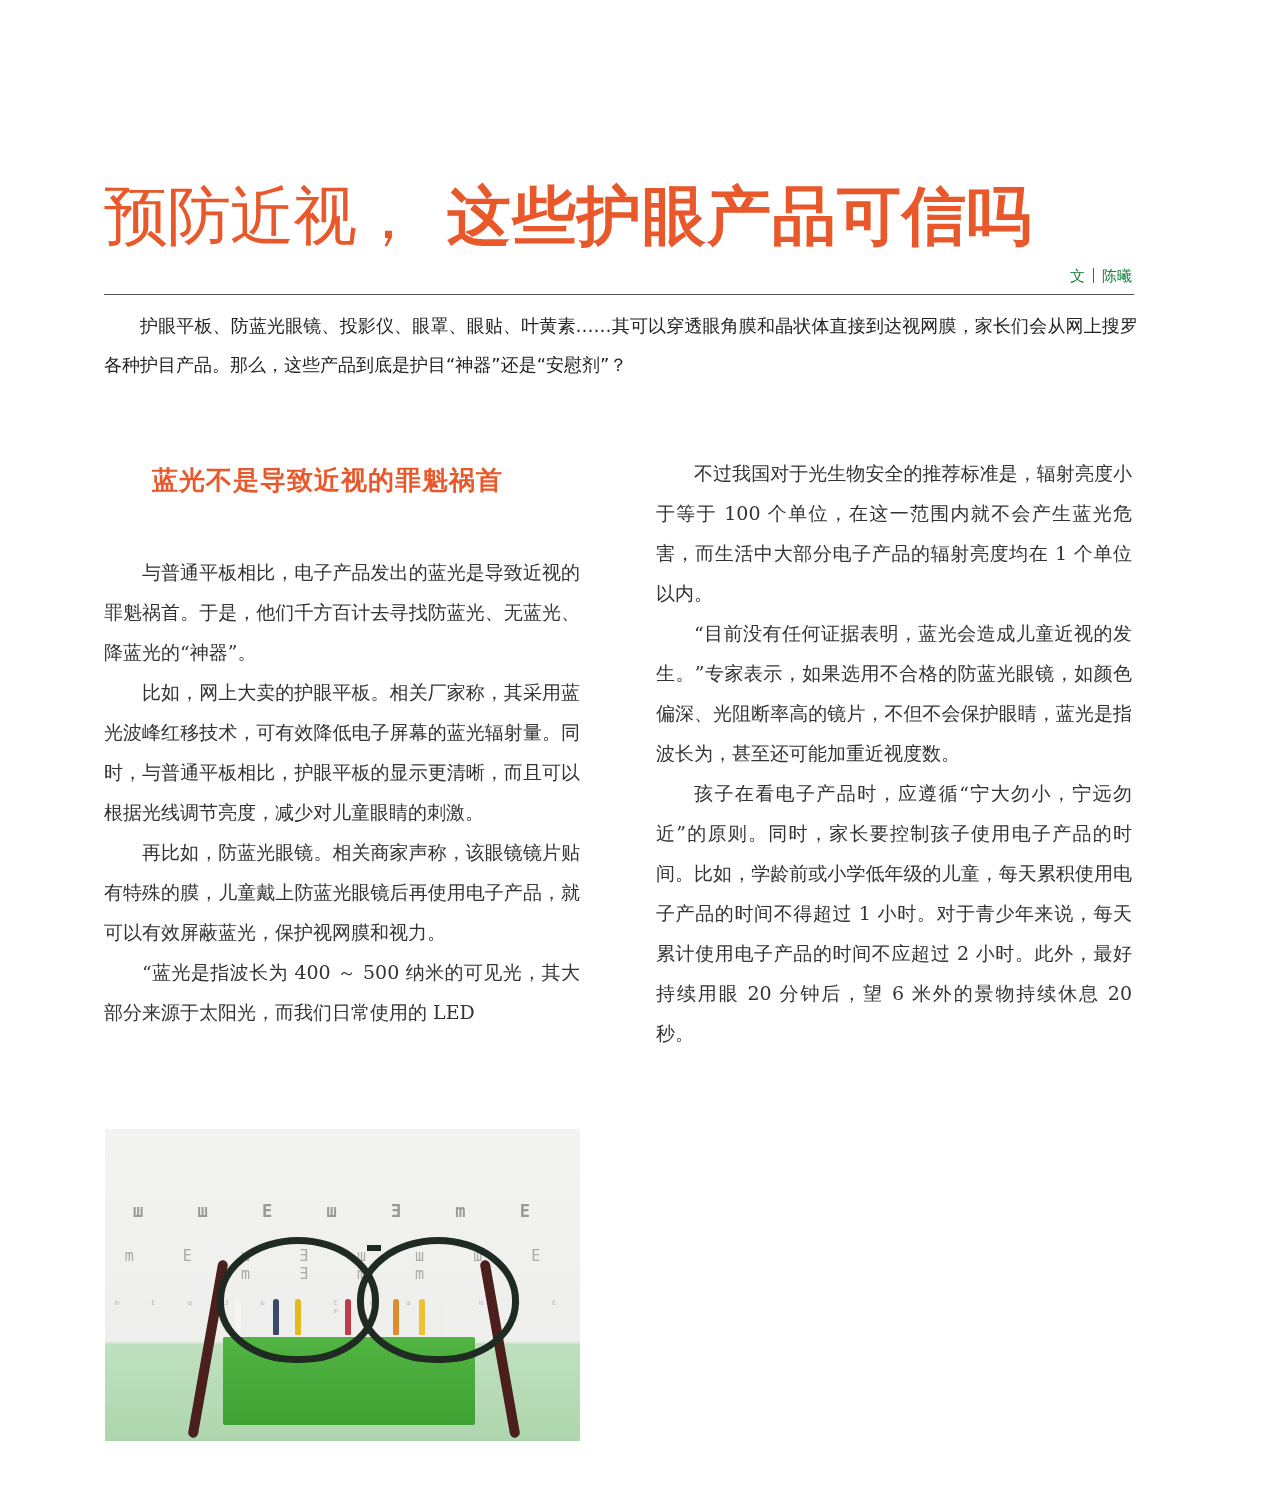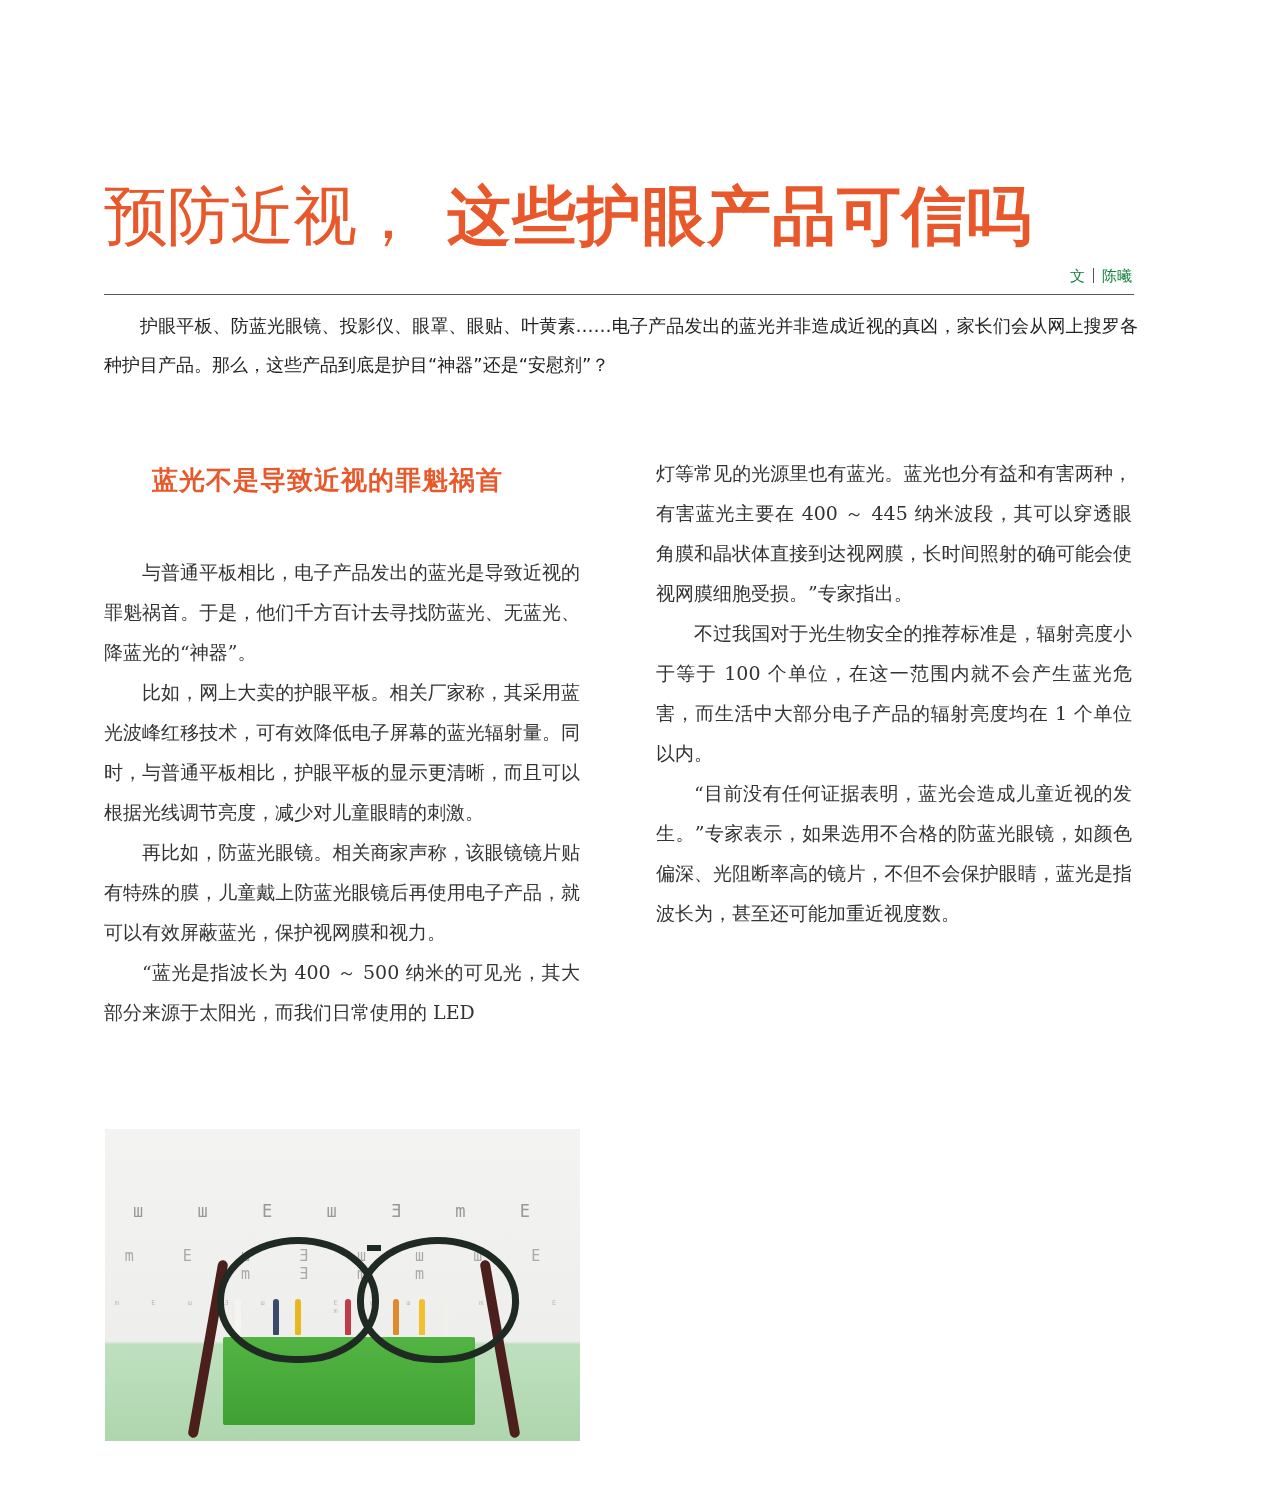--- a/index.html
+++ b/index.html
@@ -39,21 +39,21 @@
   .para { margin: 0; line-height: 40px; text-indent: 2em; text-align: justify; }
   .para.no-indent { text-indent: 0; }
 
   .photo {
     position: absolute; left: 105px; top: 1081px; width: 475px; height: 312px;
     background: linear-gradient(#f3f3f1 0%, #eeeeec 68%, #bfe0bf 69%, #aed6ae 100%);
     overflow: hidden;
   }
   .chart-row { position: absolute; left: 0; width: 100%; text-align: center; color: #8a8a8a; font-family: "DejaVu Sans Mono", monospace; }
   .chart-row.r1 { top: 14px; font-size: 26px; letter-spacing: 40px; color: #777; }
-  .chart-row.r2 { top: 72px; font-size: 17px; letter-spacing: 22px; color: #999; }
+  .chart-row.r2 { top: 72px; font-size: 17px; letter-spacing: 22px; color: #999; font-weight: bold; }
   .chart-row.r3 { top: 118px; font-size: 15px; letter-spacing: 20px; color: #aaa; }
   .chart-row.r4 { top: 170px; font-size: 7px; letter-spacing: 14px; color: #bbb; }
   .block {
     position: absolute; left: 118px; top: 208px; width: 252px; height: 88px;
     background: linear-gradient(#52b442, #3fa132); border-radius: 2px;
   }
   .lens { position: absolute; top: 108px; width: 148px; height: 112px; border: 7px solid #1f2a22; border-radius: 50% 50% 48% 48%; }
   .lens.l { left: 112px; }
   .lens.r { left: 252px; }
   .bridge { position: absolute; left: 262px; top: 116px; width: 14px; height: 10px; border-top: 6px solid #1f2a22; }
@@ -70,21 +70,21 @@
   <div class="title">
     <span class="light">预防近视，</span><span class="bold">这些护眼产品可信吗</span>
   </div>
 
   <div class="byline">
     <span>文</span><span class="sep"></span><span>陈曦</span>
   </div>
 
   <div class="rule"></div>
 
-  <p class="lead">护眼平板、防蓝光眼镜、投影仪、眼罩、眼贴、叶黄素……电子产品发出的蓝光并非造成近视的真凶，家长们会从网上搜罗各种护目产品。那么，这些产品到底是护目“神器”还是“安慰剂”？</p>
+  <p class="lead">护眼平板、防蓝光眼镜、投影仪、眼罩、眼贴、叶黄素……其可以穿透眼角膜和晶状体直接到达视网膜，家长们会从网上搜罗各种护目产品。那么，这些产品到底是护目“神器”还是“安慰剂”？</p>
 
   <div class="col col-left">
     <h2 class="section-heading">蓝光不是导致近视的罪魁祸首</h2>
     <p class="para">与普通平板相比，电子产品发出的蓝光是导致近视的罪魁祸首。于是，他们千方百计去寻找防蓝光、无蓝光、降蓝光的“神器”。</p>
     <p class="para">比如，网上大卖的护眼平板。相关厂家称，其采用蓝光波峰红移技术，可有效降低电子屏幕的蓝光辐射量。同时，与普通平板相比，护眼平板的显示更清晰，而且可以根据光线调节亮度，减少对儿童眼睛的刺激。</p>
     <p class="para">再比如，防蓝光眼镜。相关商家声称，该眼镜镜片贴有特殊的膜，儿童戴上防蓝光眼镜后再使用电子产品，就可以有效屏蔽蓝光，保护视网膜和视力。</p>
     <p class="para">“蓝光是指波长为 400 ～ 500 纳米的可见光，其大部分来源于太阳光，而我们日常使用的 LED</p>
   </div>
 
   <div class="photo">
@@ -100,18 +100,18 @@
     <div class="figure" style="left:314px;background:#f0c030;"></div>
     <div class="figure" style="left:338px;background:#f2f0ea;"></div>
     <div class="temple l"></div>
     <div class="temple r"></div>
     <div class="lens l"></div>
     <div class="lens r"></div>
     <div class="bridge"></div>
   </div>
 
   <div class="col col-right">
-    <p class="para no-indent">灯等常见的光源里也有蓝光。蓝光也分有益和有害两种，有害蓝光主要在 400 ～ 445 纳米波段，其可以穿透眼角膜和晶状体直接到达视网膜，长时间照射的确可能会使视网膜细胞受损。”专家指出。</p>
     <p class="para">不过我国对于光生物安全的推荐标准是，辐射亮度小于等于 100 个单位，在这一范围内就不会产生蓝光危害，而生活中大部分电子产品的辐射亮度均在 1 个单位以内。</p>
     <p class="para">“目前没有任何证据表明，蓝光会造成儿童近视的发生。”专家表示，如果选用不合格的防蓝光眼镜，如颜色偏深、光阻断率高的镜片，不但不会保护眼睛，蓝光是指波长为，甚至还可能加重近视度数。</p>
+    <p class="para">孩子在看电子产品时，应遵循“宁大勿小，宁远勿近”的原则。同时，家长要控制孩子使用电子产品的时间。比如，学龄前或小学低年级的儿童，每天累积使用电子产品的时间不得超过 1 小时。对于青少年来说，每天累计使用电子产品的时间不应超过 2 小时。此外，最好持续用眼 20 分钟后，望 6 米外的景物持续休息 20 秒。</p>
   </div>
 
 </div>
 
 </body></html>

